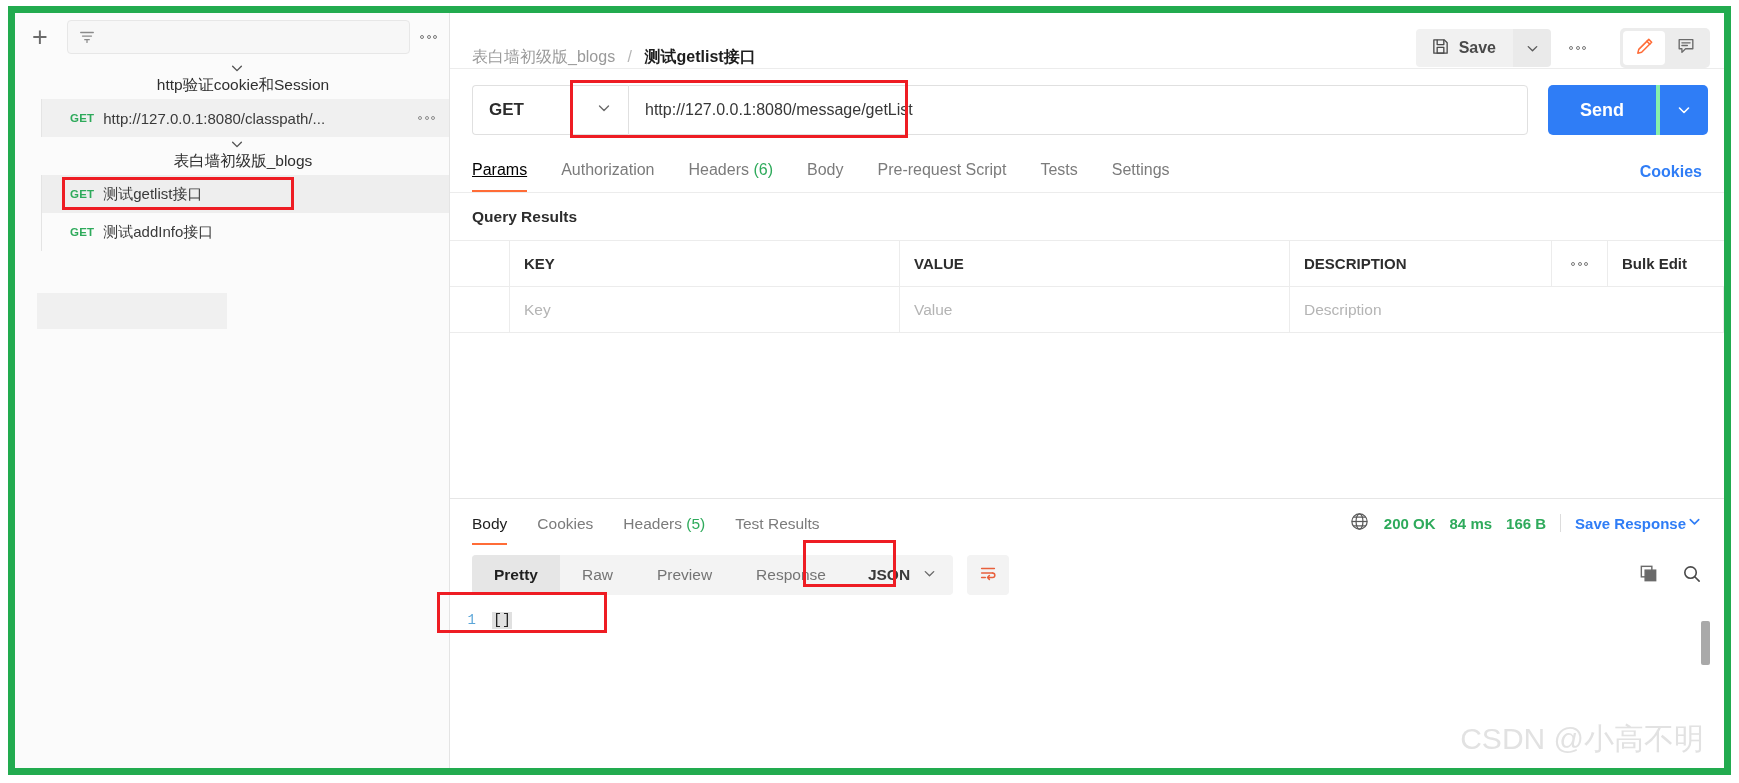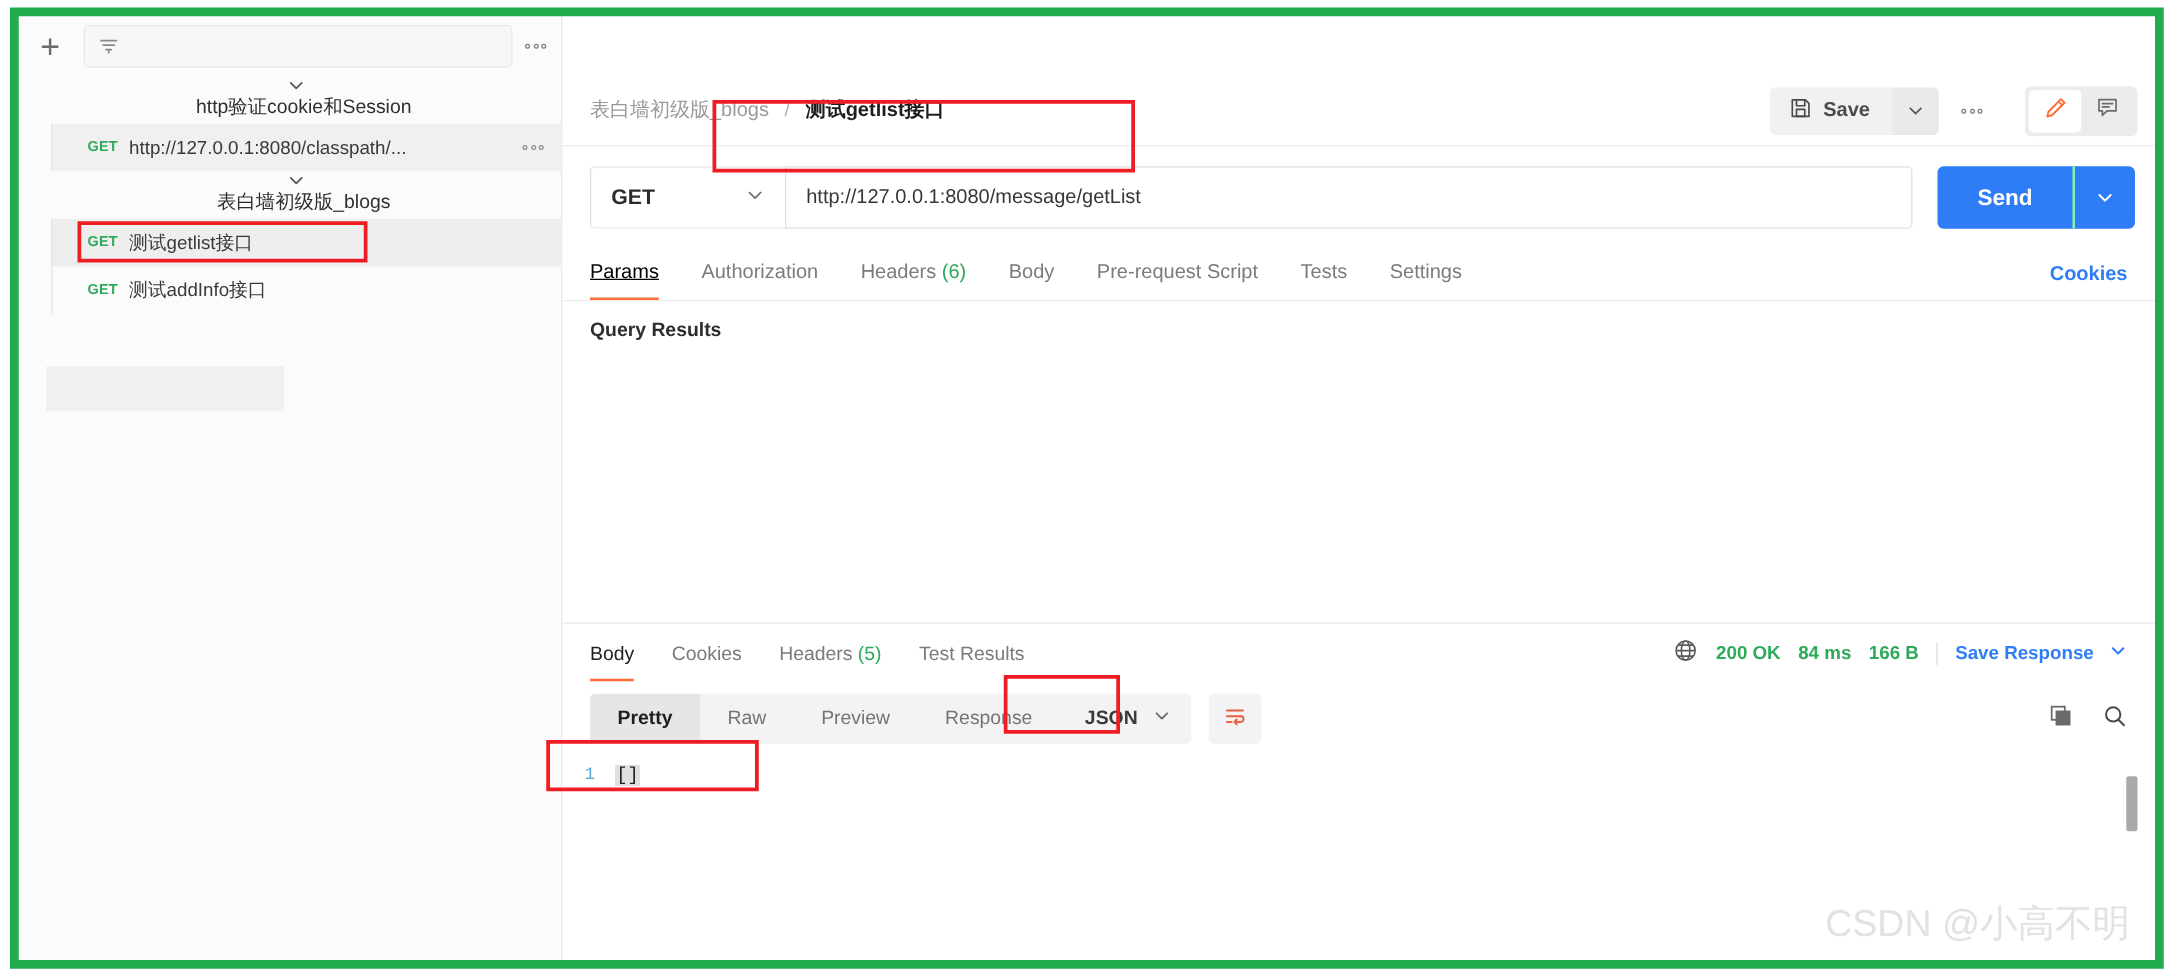--- a/index.html
+++ b/index.html
@@ -147,24 +147,23 @@
     flex: 1;
     height: 100%;
     display: flex;
     flex-direction: column;
     position: relative;
     background: #fff;
   }
   .main-head {
     height: 56px;
     display: flex;
-    align-items: center;
+    align-items: flex-end;
     padding: 0 14px 0 22px;
     border-bottom: 1px solid #ececec;
-    margin-top: 48px;
   }
   .crumb { font-size: 16px; color: #9a9a9a; }
   .crumb .sep { margin: 0 8px; color: #b5b5b5; }
   .crumb .cur { color: #1d1d1d; font-weight: bold; }
   .head-right { margin-left: auto; display: flex; align-items: center; gap: 0; }
   .save-btn {
     height: 38px;
     background: #f1f1f1;
     border-radius: 4px 0 0 4px;
     display: flex; align-items: center; gap: 9px;
@@ -228,21 +227,21 @@
     height: 50px;
     background: #2f7df6;
     border-radius: 5px;
     overflow: hidden;
     cursor: pointer;
   }
   .send-txt {
     display: flex; align-items: center; justify-content: center;
     padding: 0 32px;
     color: #fff; font-size: 18px; font-weight: bold;
-    border-right: 2px solid #86efac;
+    border-right: 4px solid #86efac;
   }
   .send-caret {
     width: 48px; display: flex; align-items: center; justify-content: center;
     color: #fff;
   }
 
   .req-tabs {
     display: flex; align-items: flex-end;
     padding: 0 22px;
     border-bottom: 1px solid #ececec;
@@ -310,21 +309,21 @@
   .rstab.active { color: #202020; border-bottom-color: #ff6c37; }
   .rstab .cnt { color: #2eaa5b; }
   .resp-meta {
     margin-left: auto;
     display: flex; align-items: center; gap: 14px;
     padding-bottom: 10px;
     font-size: 15px;
   }
   .meta-ok { color: #2eaa5b; font-weight: 600; }
   .meta-div { width: 1px; height: 18px; background: #dcdcdc; }
-  .save-resp { color: #2f7df6; font-weight: 600; cursor: pointer; display:flex; align-items:center; gap:12px;}
+  .save-resp { color: #2f7df6; font-weight: 600; cursor: pointer; display:flex; align-items:center; gap:1px;}
 
   .fmt-row {
     display: flex; align-items: center;
     padding: 6px 22px 0 22px;
     gap: 14px;
     height: 54px;
   }
   .seg {
     display: flex; align-items: center;
     background: #f3f3f3;
@@ -532,20 +531,42 @@
         <div class="rtab"><span>Authorization</span></div>
         <div class="rtab"><span>Headers</span> <span class="cnt">(6)</span></div>
         <div class="rtab"><span>Body</span></div>
         <div class="rtab"><span>Pre-request Script</span></div>
         <div class="rtab"><span>Tests</span></div>
         <div class="rtab"><span>Settings</span></div>
         <div class="cookies-link">Cookies</div>
       </div>
 
       <div class="qp-title">Query Results</div>
+      <div class="tbl">
+        <div class="tbl-row head">
+          <div class="cell c-chk"></div>
+          <div class="cell c-key">KEY</div>
+          <div class="cell c-val">VALUE</div>
+          <div class="cell c-desc">DESCRIPTION</div>
+          <div class="cell c-dots">
+            <span class="dots">
+                <i></i>
+                <i></i>
+                <i></i>
+              </span>
+          </div>
+          <div class="cell c-bulk">Bulk Edit</div>
+        </div>
+        <div class="tbl-row body">
+          <div class="cell c-chk"></div>
+          <div class="cell c-key">Key</div>
+          <div class="cell c-val">Value</div>
+          <div class="cell c-desc">Description</div>
+        </div>
+      </div>
 
       <div class="filler"></div>
 
       <div class="resp">
         <div class="resp-tabs">
           <div class="rstab active"><span>Body</span></div>
           <div class="rstab"><span>Cookies</span></div>
           <div class="rstab"><span>Headers</span> <span class="cnt">(5)</span></div>
           <div class="rstab"><span>Test Results</span></div>
 

